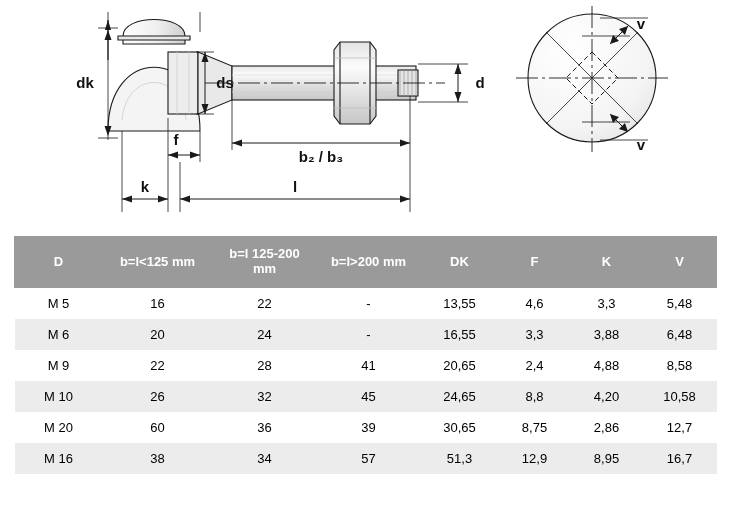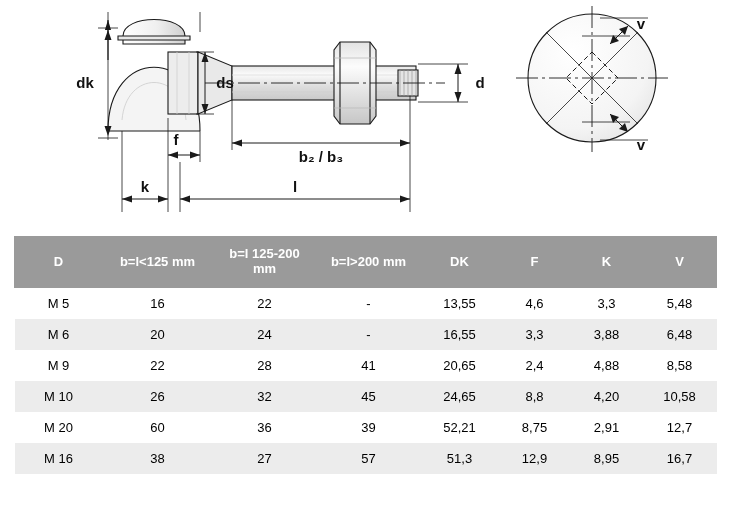--- a/index.html
+++ b/index.html
@@ -328,29 +328,29 @@
           <td>24,65</td>
           <td>8,8</td>
           <td>4,20</td>
           <td>10,58</td>
         </tr>
         <tr class="odd">
           <td class="first-col">M 20</td>
           <td>60</td>
           <td>36</td>
           <td>39</td>
-          <td>52,21</td>
+          <td>30,65</td>
           <td>8,75</td>
-          <td>2,91</td>
+          <td>2,86</td>
           <td>12,7</td>
         </tr>
         <tr class="even">
           <td class="first-col">M 16</td>
           <td>38</td>
-          <td>27</td>
+          <td>34</td>
           <td>57</td>
           <td>51,3</td>
           <td>12,9</td>
           <td>8,95</td>
           <td>16,7</td>
         </tr>
       </tbody>
     </table>
   </div>
 

